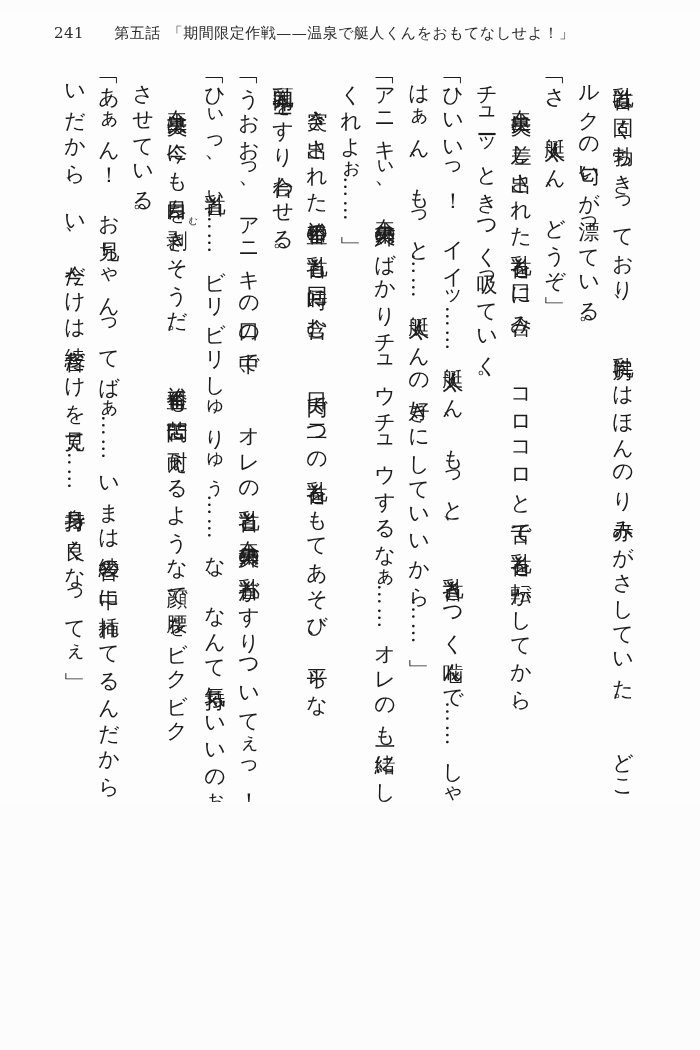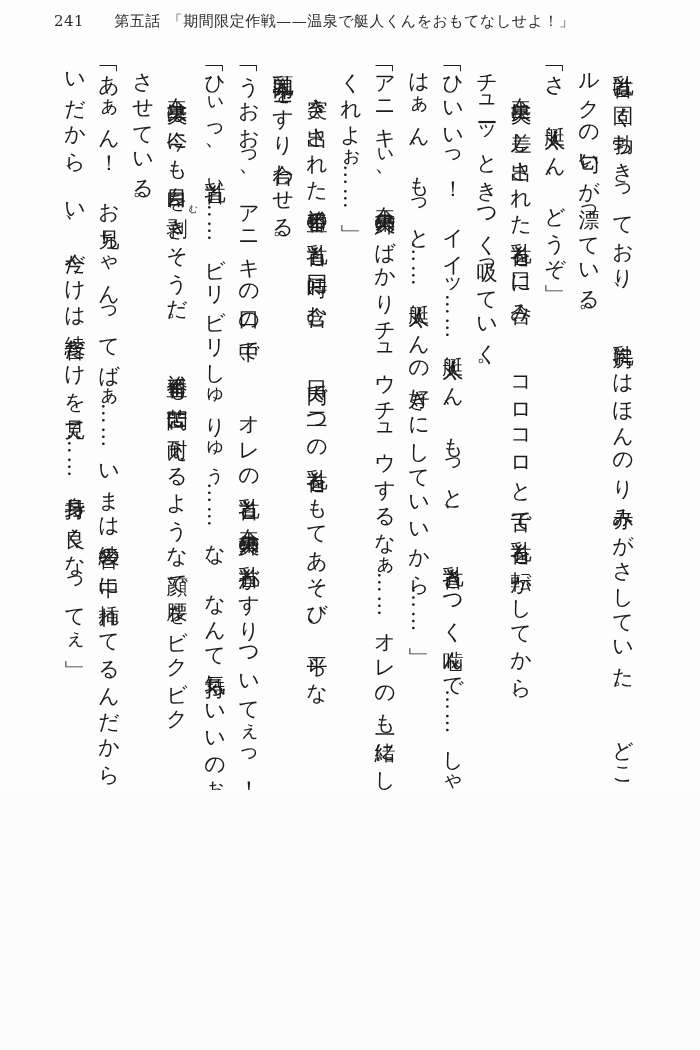--- a/index.html
+++ b/index.html
@@ -7,20 +7,21 @@
   body {
     font-family: "DejaVu Serif", "Liberation Serif", serif;
     background: #fcfcfc;
   }
   .page {
     position: relative;
     width: 700px;
     height: 790px;
     background: #fdfdfd;
     overflow: hidden;
+    margin-top: 12px;
   }
   .page-header {
     position: absolute;
     top: 12px;
     left: 54px;
     font-size: 15px;
     color: #2b2b2b;
     letter-spacing: 0.5px;
     white-space: nowrap;
   }

